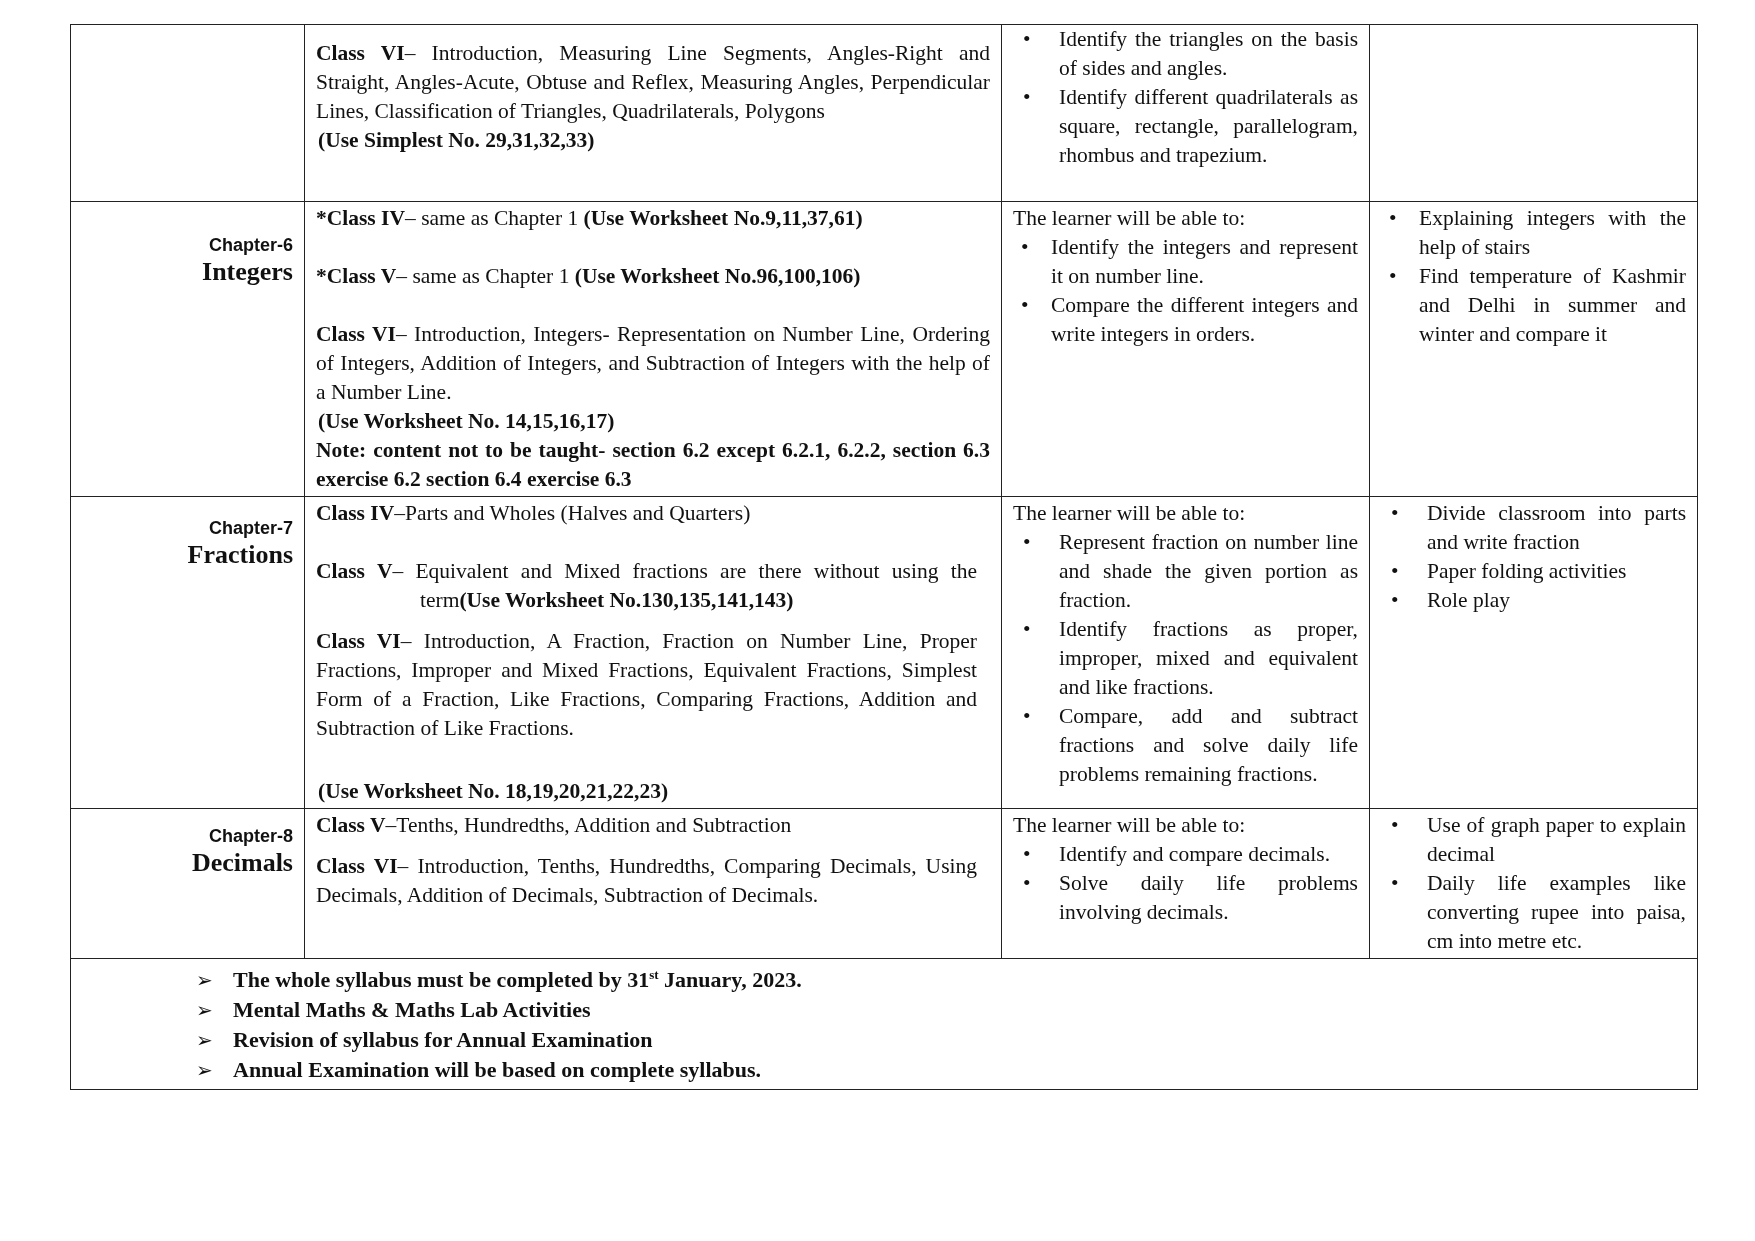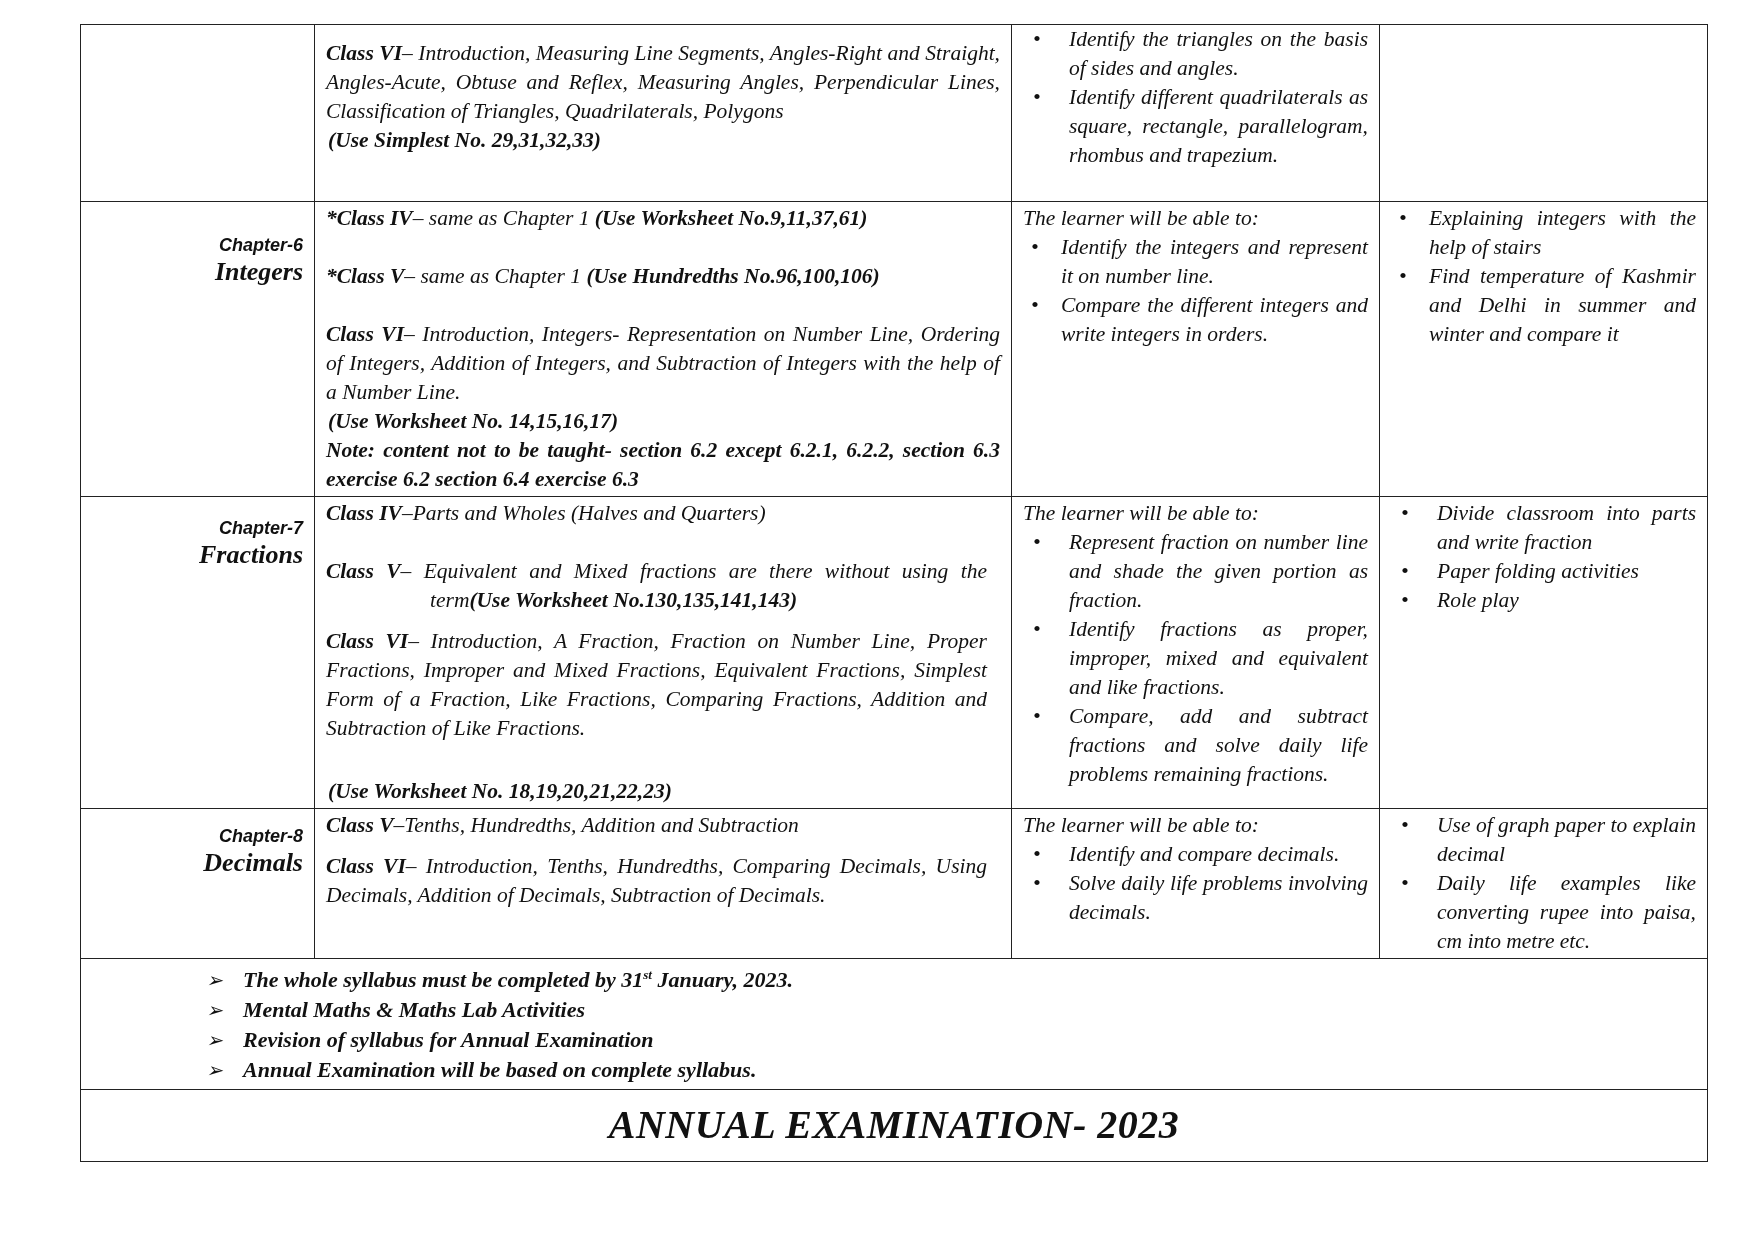--- a/index.html
+++ b/index.html
@@ -1,18 +1,18 @@
 <!DOCTYPE html>
 <html><head>
 <meta charset="utf-8">
 <style>
   html, body { margin: 0; padding: 0; background: #ffffff; }
   body { width: 1755px; height: 1241px; position: relative; overflow: hidden;
          font-family: "Liberation Serif", serif; color: #111; }
-  .page { position: absolute; left: 80px; top: 24px; width: 1627px; font-style: italic; }
+  .page { position: absolute; left: 70px; top: 24px; width: 1627px; }
   table.syl { border-collapse: collapse; width: 1627px; table-layout: fixed; }
   table.syl td { border: 1.5px solid #222; vertical-align: top; padding: 0; }
   col.c1 { width: 234px; } col.c2 { width: 697px; } col.c3 { width: 368px; } col.c4 { width: 328px; }
   .cell { padding: 2px 11px 2px 11px; font-size: 21.5px; line-height: 29px; text-align: justify; }
   .chap { padding: 0 11px; text-align: right; }
   .chap-num { font-family: "Liberation Sans", sans-serif; font-weight: bold; font-size: 18px; line-height: 22px; }
   .chap-title { font-family: "Liberation Serif", serif; font-weight: bold; font-size: 26px; line-height: 32px; }
   .b { font-weight: bold; }
   .para { margin: 0 0 29px 0; }
   .para.tight { margin-bottom: 0; }
@@ -65,21 +65,21 @@
   <tr style="height:288px;">
     <td>
       <div class="chap" style="padding-top:32px;">
         <div class="chap-num">Chapter-6</div>
         <div class="chap-title">Integers</div>
       </div>
     </td>
     <td>
       <div class="cell">
         <div class="para"><span class="b">*Class IV</span><span>– same as Chapter 1 </span><span class="b">(Use Worksheet No.9,11,37,61)</span></div>
-        <div class="para"><span class="b">*Class V</span><span>– same as Chapter 1 </span><span class="b">(Use Hundredths No.96,100,106)</span></div>
+        <div class="para"><span class="b">*Class V</span><span>– same as Chapter 1 </span><span class="b">(Use Worksheet No.96,100,106)</span></div>
         <div class="para tight"><span class="b">Class VI</span><span>– Introduction, Integers- Representation on Number Line, Ordering of Integers, Addition of Integers, and Subtraction of Integers with the help of a Number Line.</span></div>
         <div class="b" style="padding-left:2px;">(Use Worksheet No. 14,15,16,17)</div>
         <div class="b">Note: content not to be taught- section 6.2 except 6.2.1, 6.2.2, section 6.3 exercise 6.2 section 6.4 exercise 6.3</div>
       </div>
     </td>
     <td>
       <div class="cell">
         <div>The learner will be able to:</div>
         <ul class="bl">
           <li><span class="dot">•</span><span>Identify the integers and represent it on number line.</span></li>
@@ -169,21 +169,16 @@
     <td colspan="4">
       <div class="notes">
         <div><span class="arrow">➢</span><span>The whole syllabus must be completed by 31</span><sup>st</sup><span> January, 2023.</span></div>
         <div><span class="arrow">➢</span><span>Mental Maths &amp; Maths Lab Activities</span></div>
         <div><span class="arrow">➢</span><span>Revision of syllabus for Annual Examination</span></div>
         <div><span class="arrow">➢</span><span>Annual Examination will be based on complete syllabus.</span></div>
       </div>
     </td>
   </tr>
 
-  <tr style="height:72px;">
-    <td colspan="4">
-      <div class="exam">ANNUAL EXAMINATION-  2023</div>
-    </td>
-  </tr>
 
 </tbody>
     </table>
 </div>
 
 </body></html>

